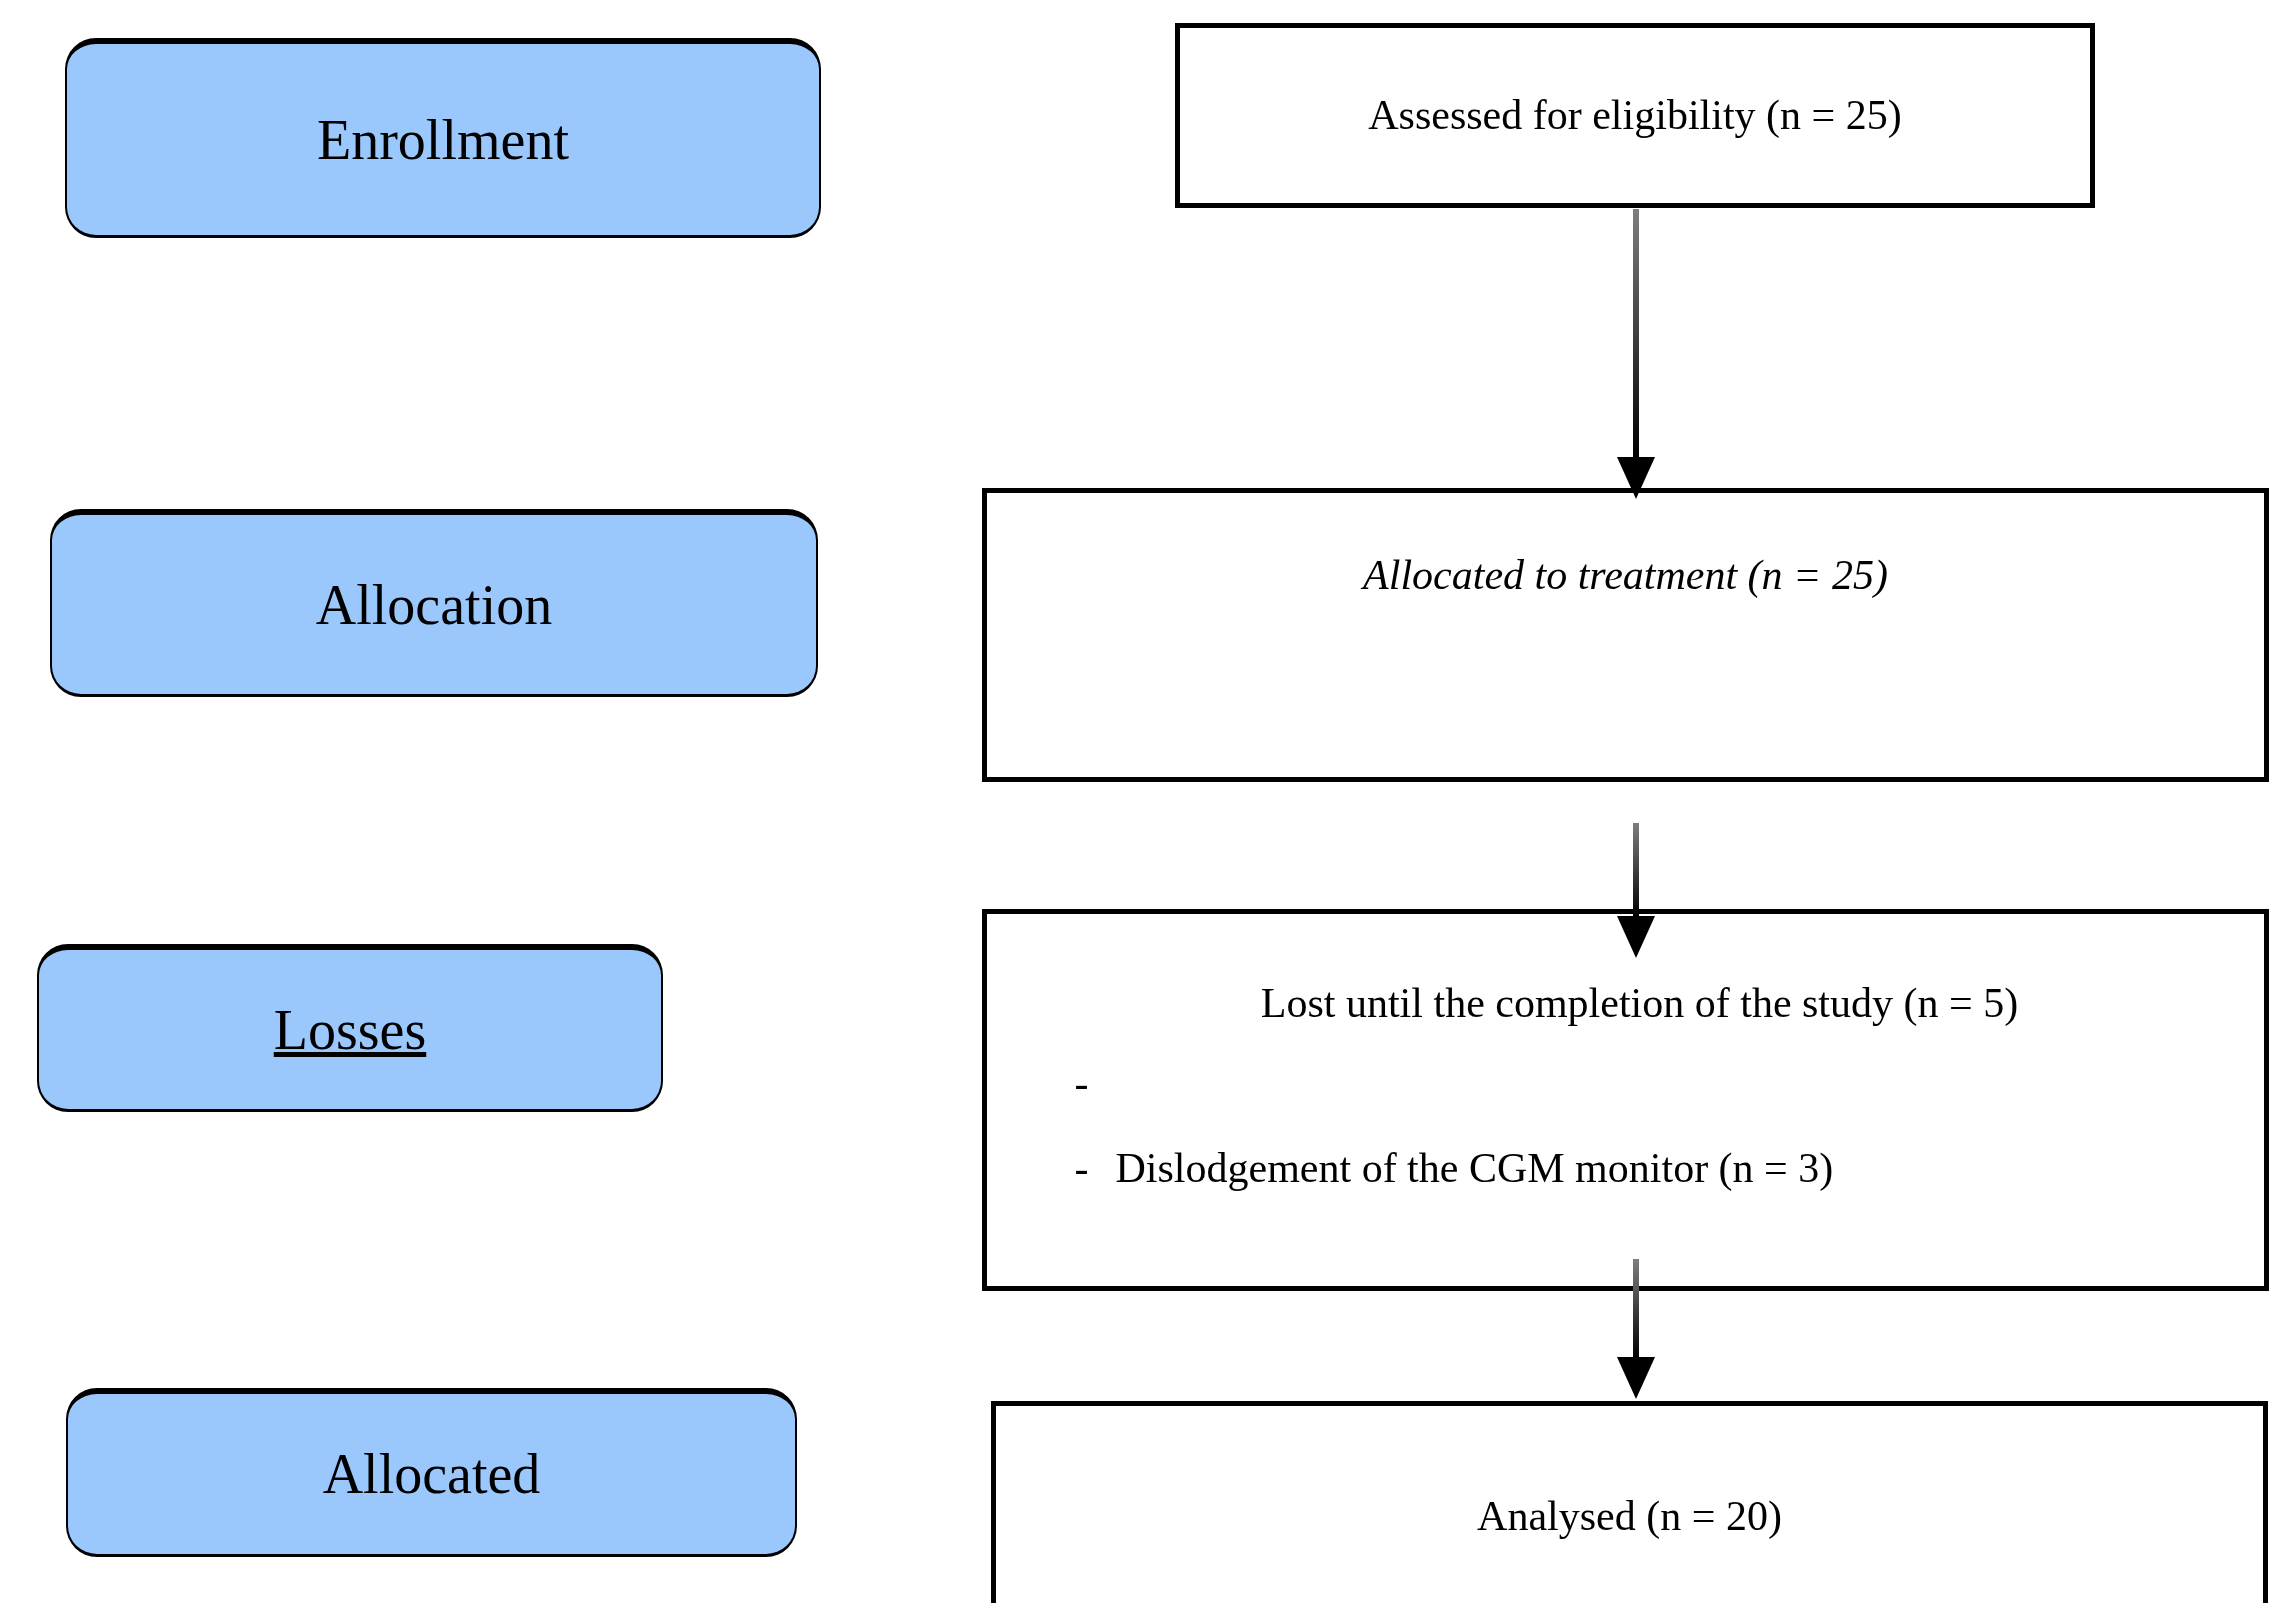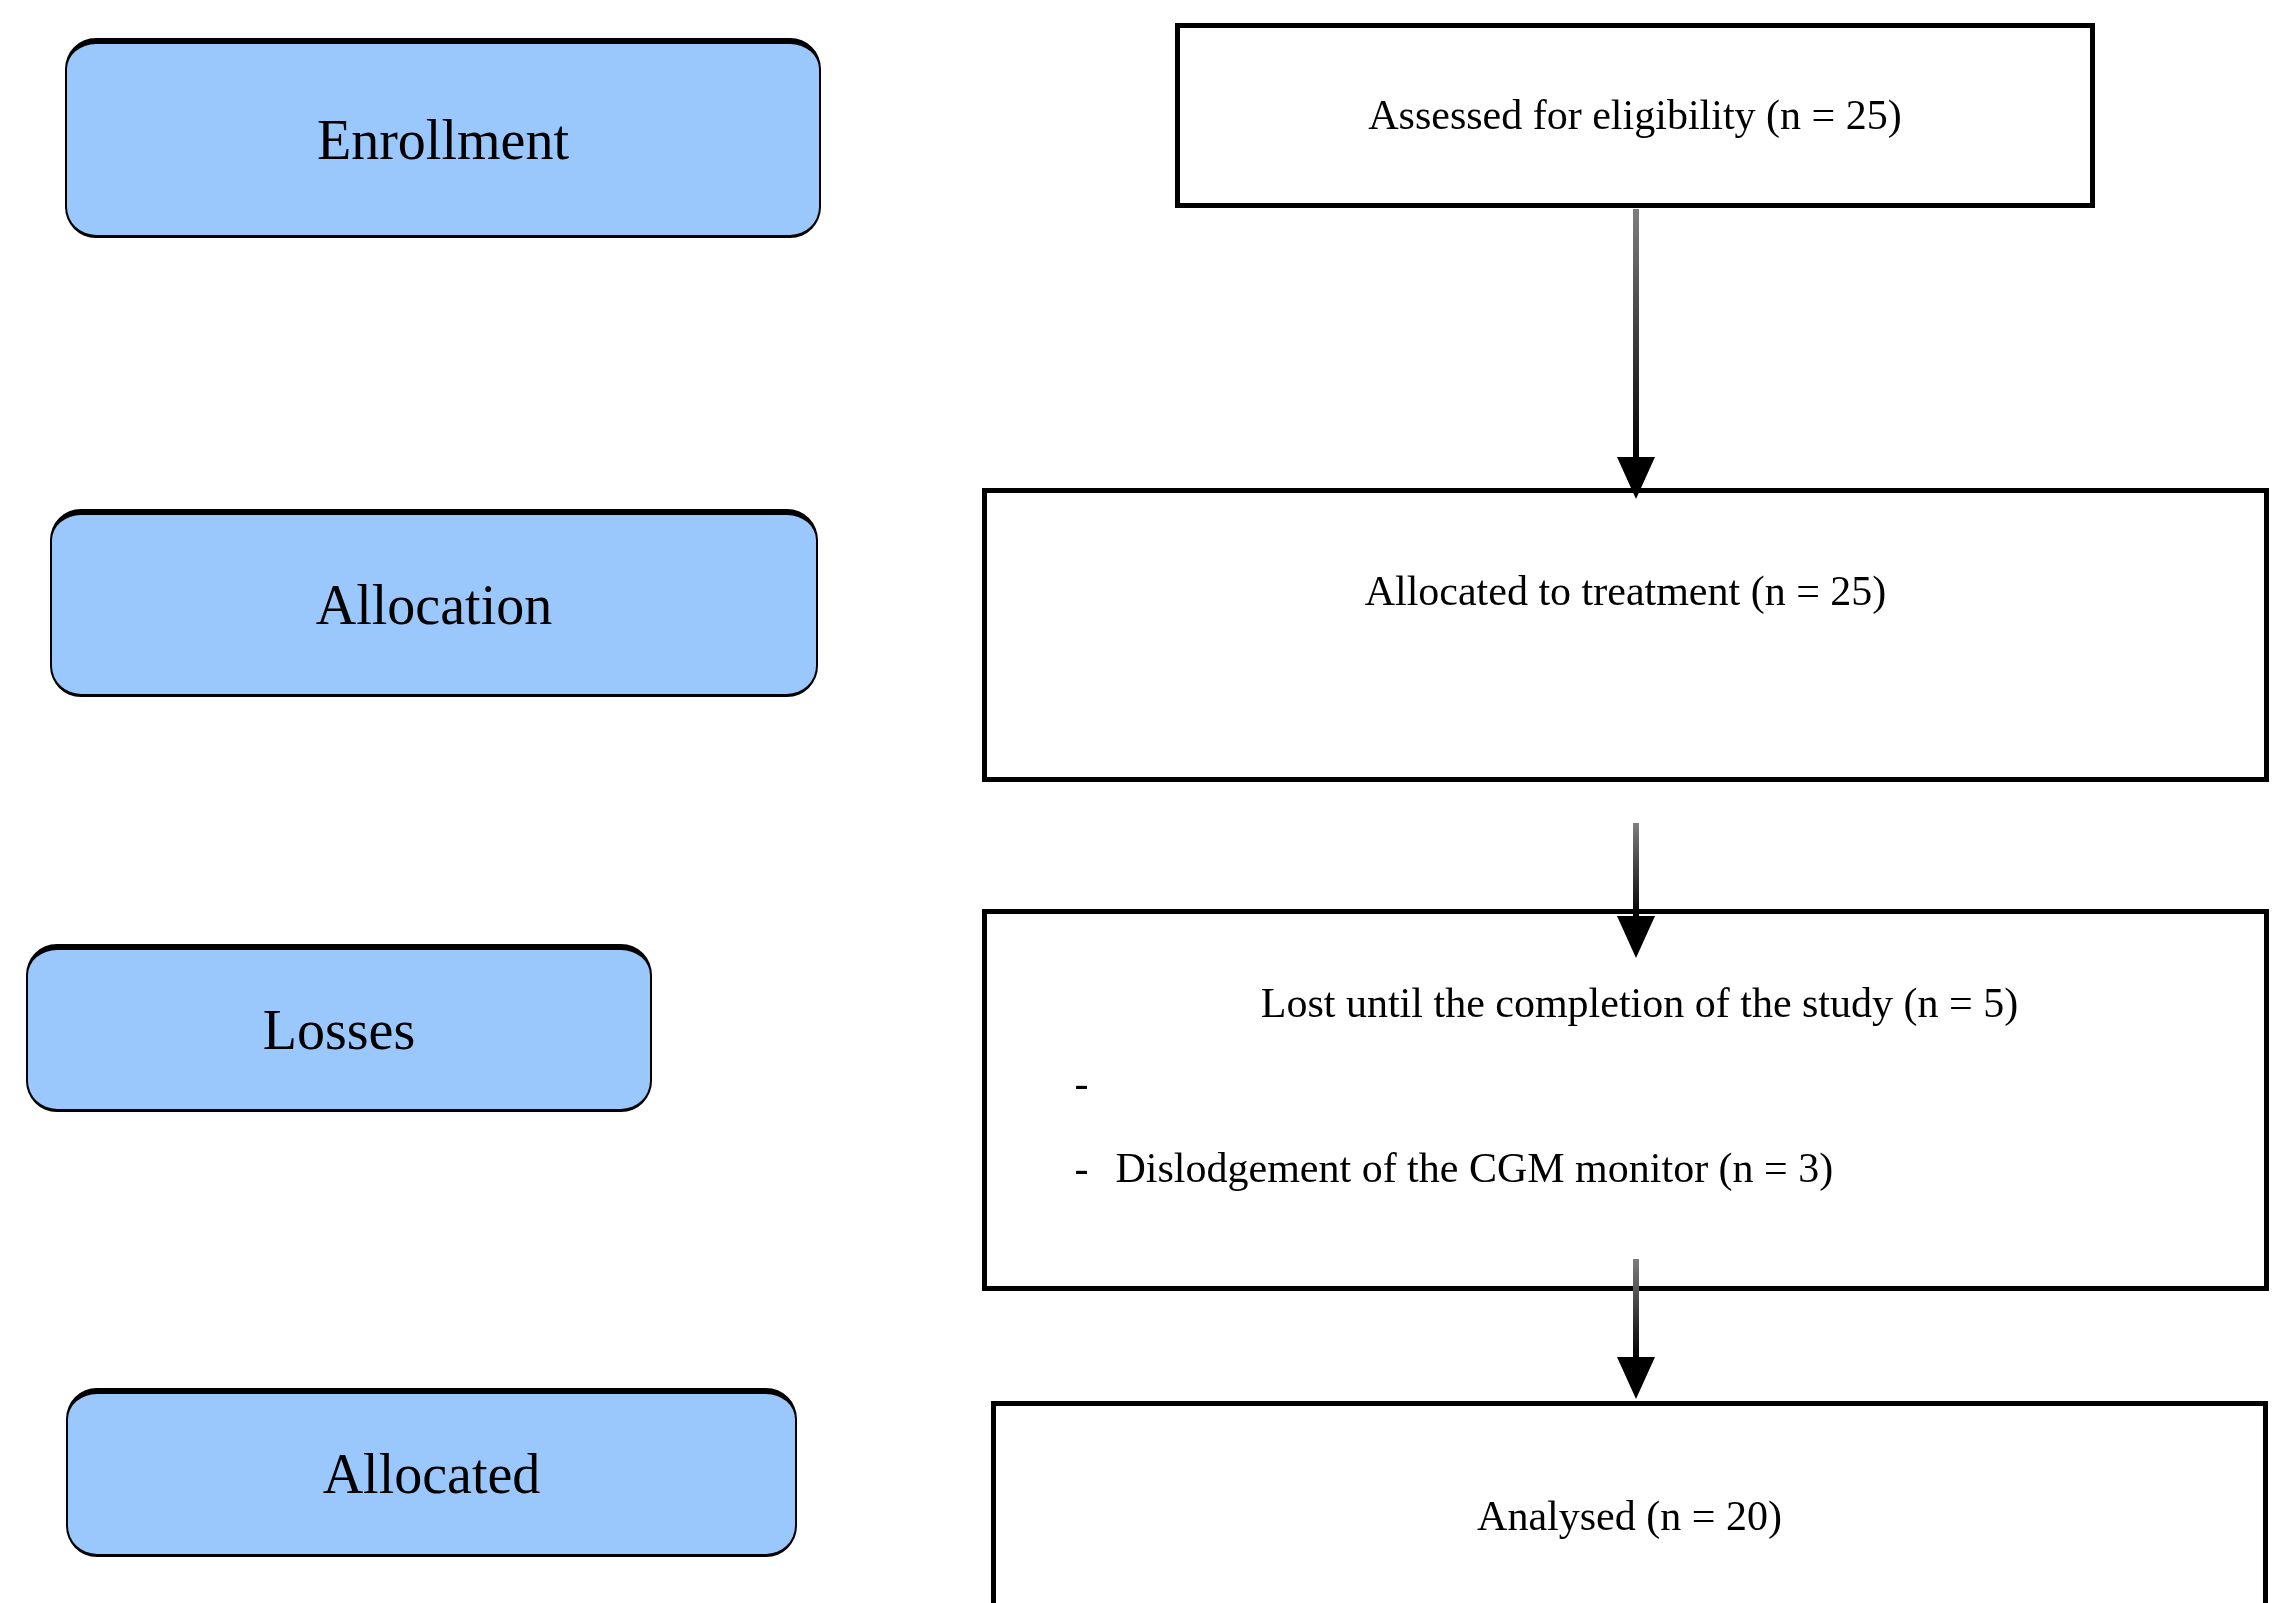--- a/index.html
+++ b/index.html
@@ -33,38 +33,38 @@
     border-bottom-width: 3.9px;
     border-radius: 31px;
     display: flex;
     align-items: center;
     justify-content: center;
     font-size: 56px;
     line-height: 1;
   }
   .stage-enrollment { left: 65px; top: 38px;  width: 756px; height: 200px; }
   .stage-allocation { left: 50px;  top: 509px; width: 768px; height: 188px; }
-  .stage-losses     { left: 26px;  top: 944px; width: 626px; height: 168px; }
+  .stage-losses     { left: 37px;  top: 944px; width: 626px; height: 168px; text-decoration: underline; }
   .stage-analysis   { left: 66px; top: 1388px; width: 731px; height: 169px; }
 
   
   .flowbox {
     position: absolute;
     background: var(--background, #fff);
     border: 5.9px solid var(--border, #000);
     font-size: 42px;
     line-height: 1.2;
   }
   .flow-assessed {
     left: 1175px; top: 23px; width: 920px; height: 185px;
     display: flex; align-items: center; justify-content: center;
   }
   .flow-allocated {
     left: 982px; top: 488px; width: 1287px; height: 294px;
-    text-align: center; padding-top: 73px;
+    text-align: center; padding-top: 57px; font-style: italic;
   }
   .flow-losses {
     left: 982px; top: 909px; width: 1287px; height: 382px;
     padding: 64px 11px 0 39px;
     text-align: center;
   }
   .flow-analysed {
     left: 991px; top: 1401px; width: 1277px; height: 231px;
     display: flex; align-items: center; justify-content: center;
   }

